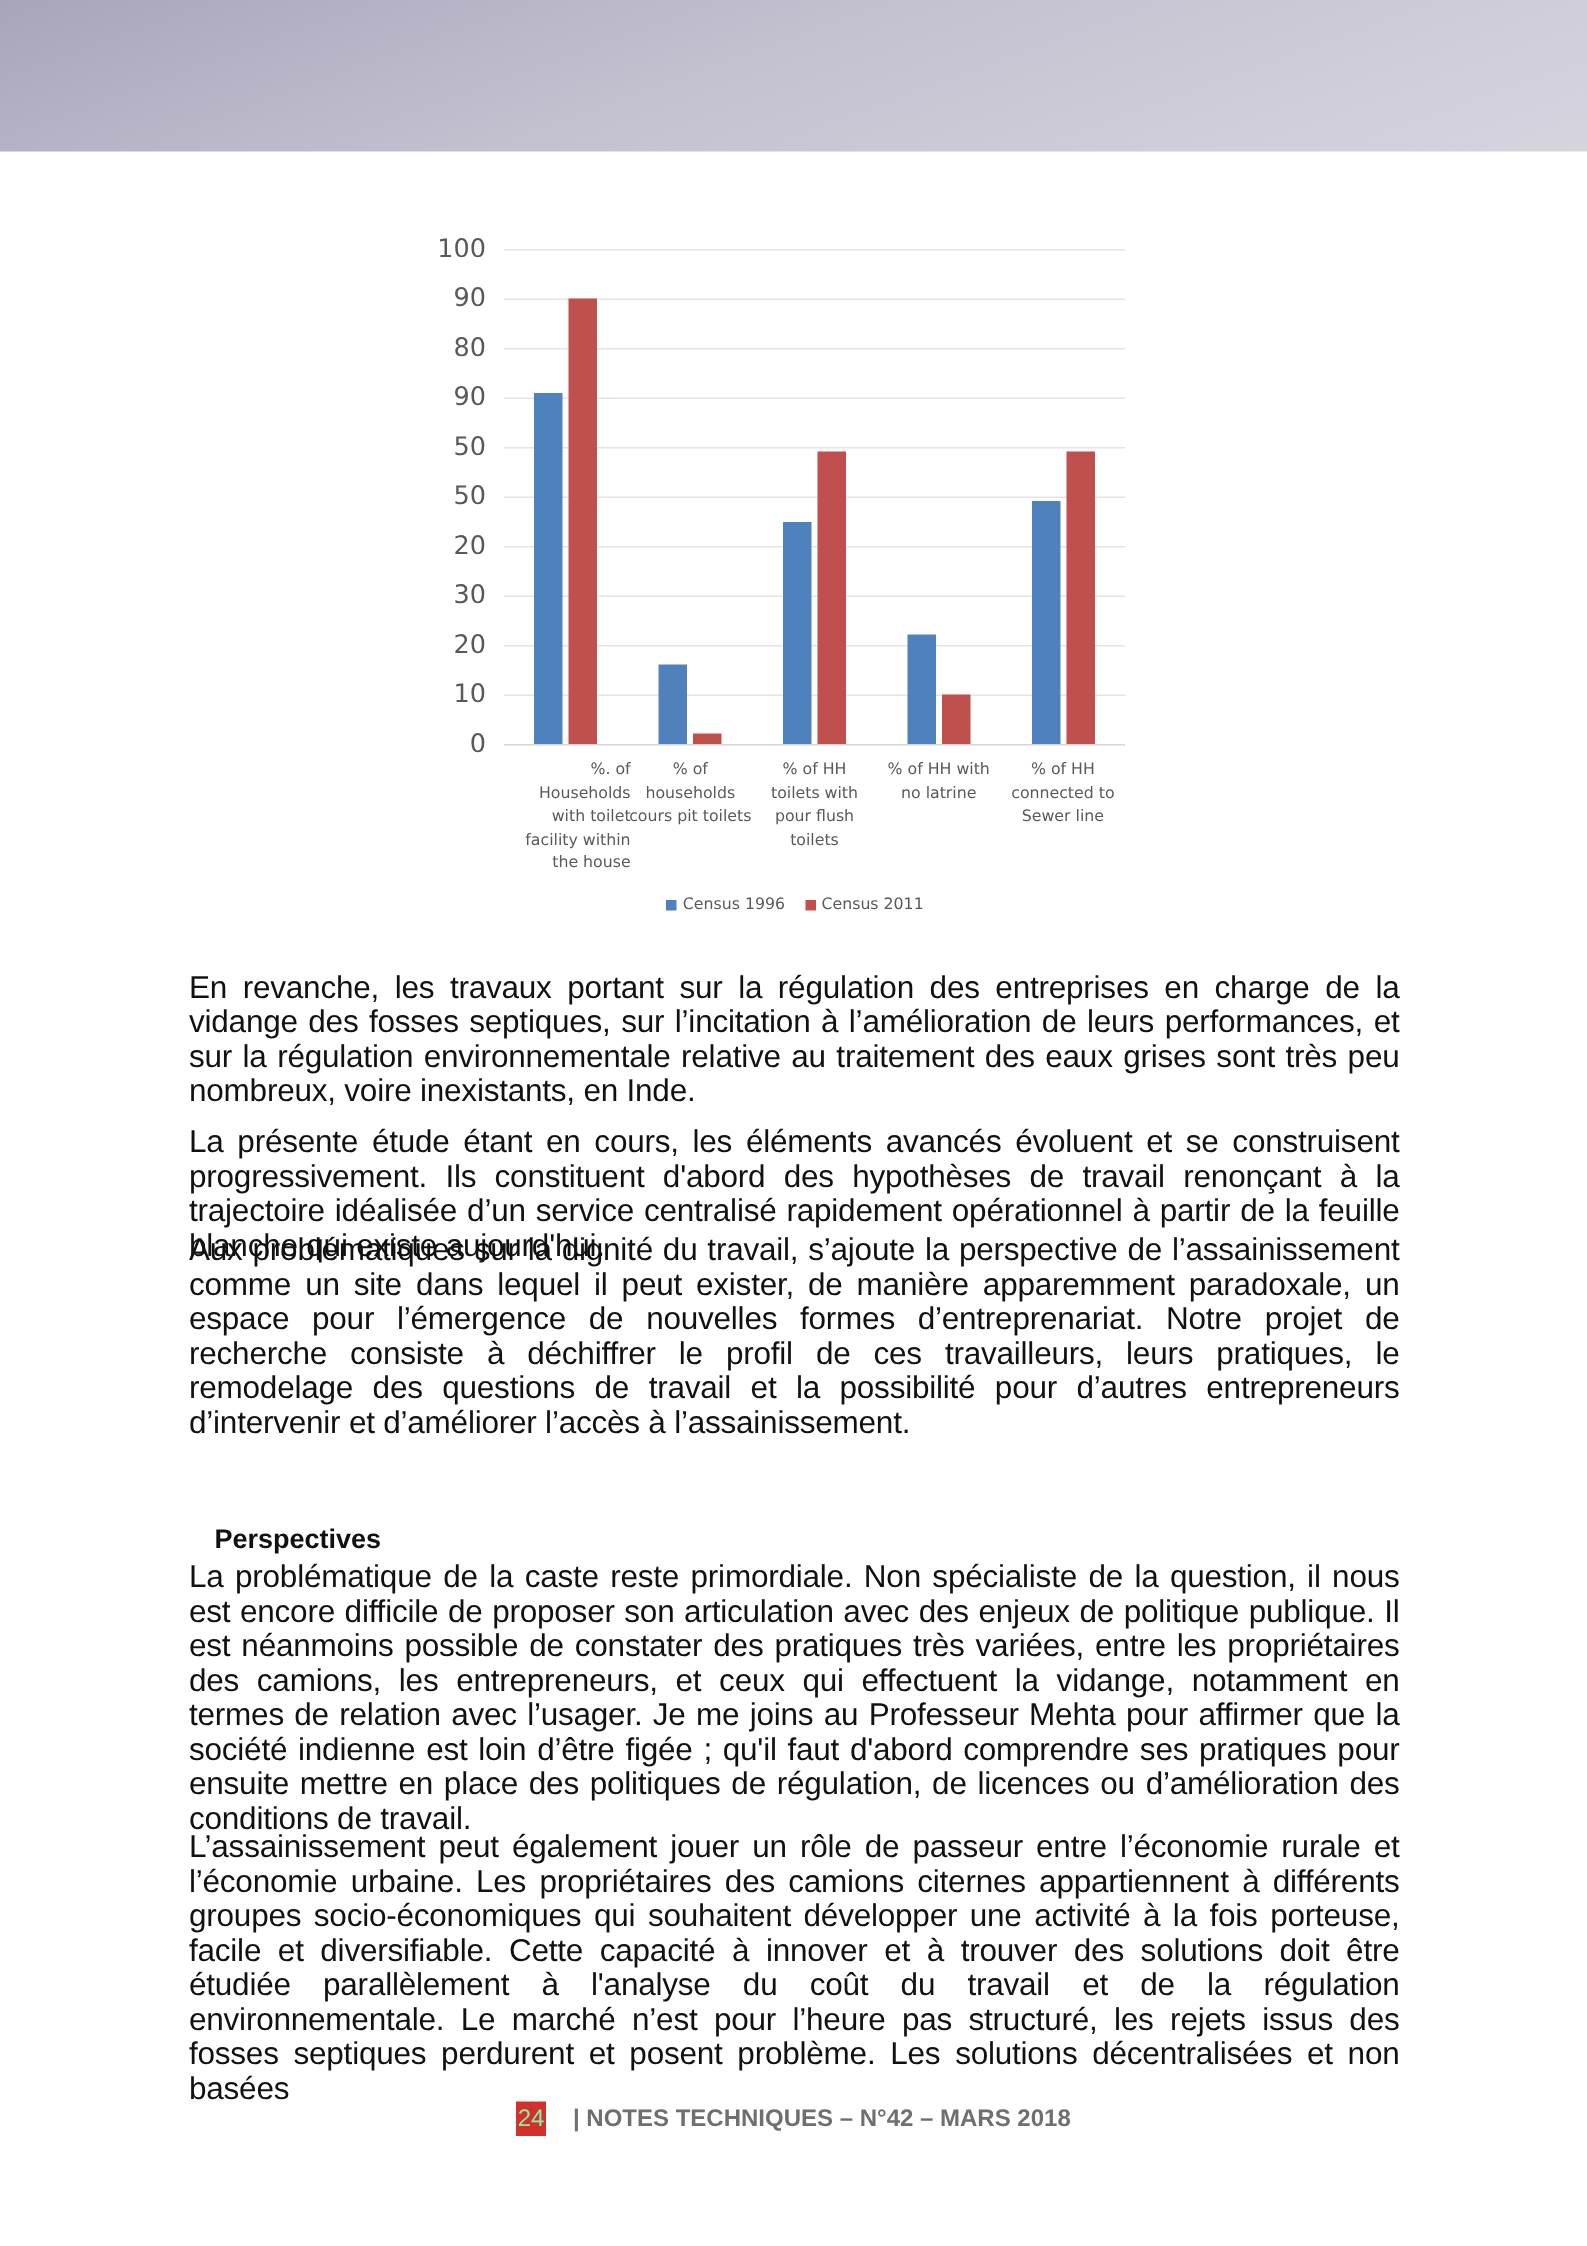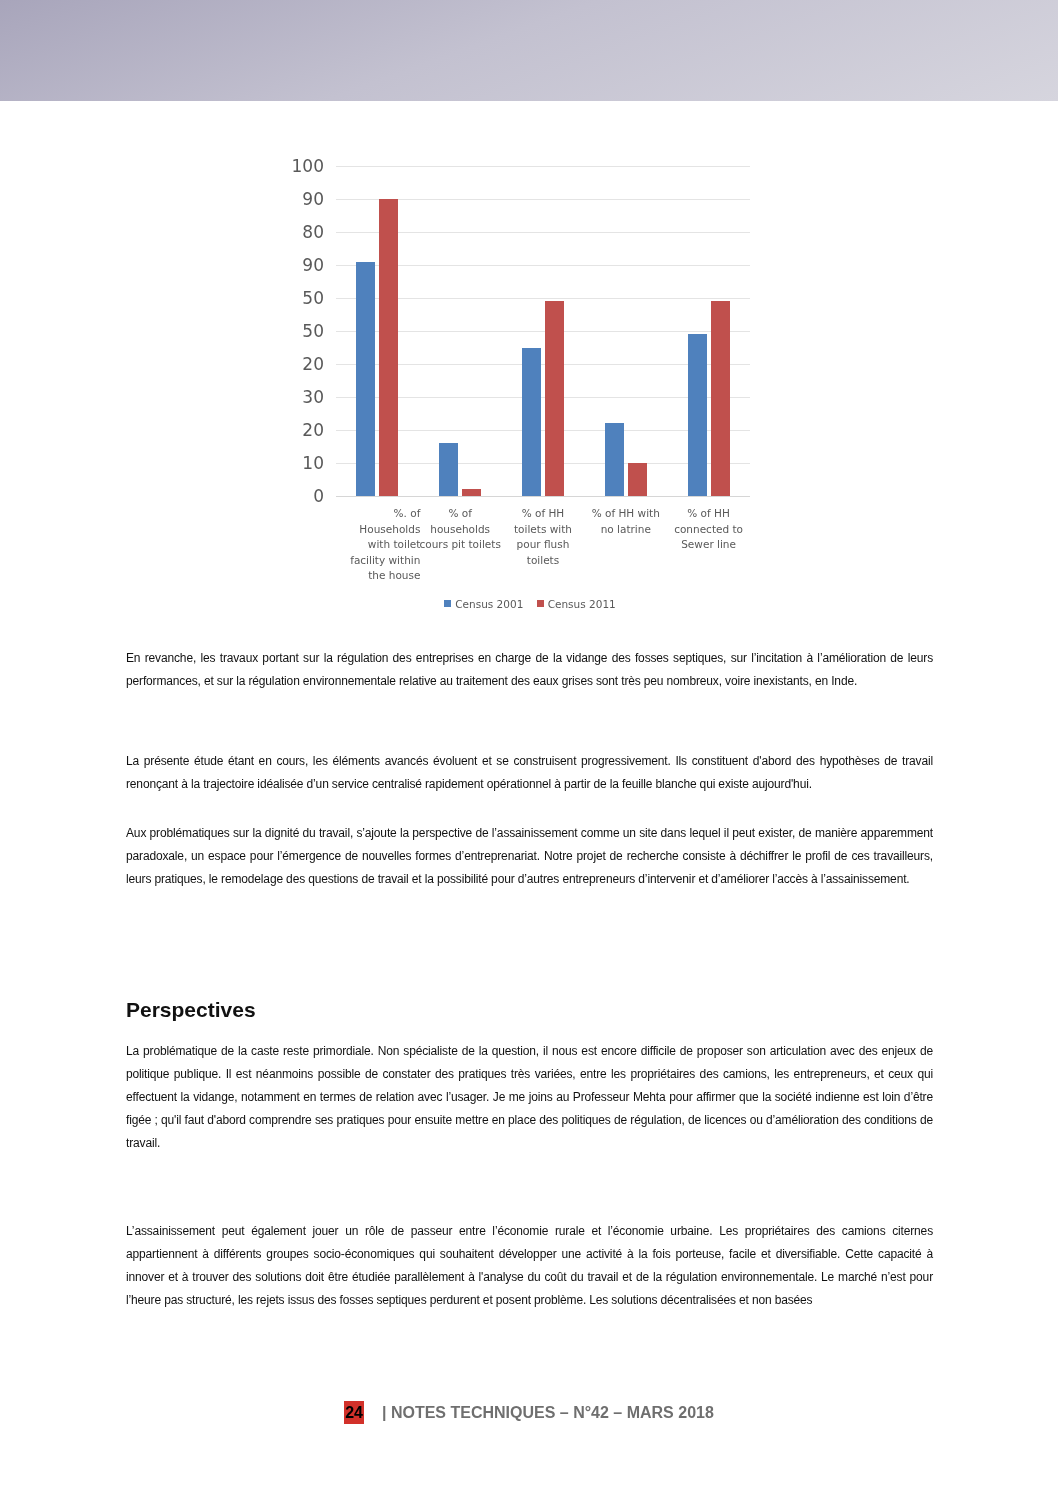--- a/index.html
+++ b/index.html
@@ -81,50 +81,50 @@
     .legend-item { display: inline-flex; align-items: center; margin: 0 5px; }
     .legend-swatch { width: 7px; height: 7px; margin-right: 4px; display: inline-block; }
 
     
     .text-col {
       position: absolute;
       left: 126px;
       width: 807px;
     }
     .para {
-      font-size: 12px;
+      font-size: 21px;
       line-height: 23px;
       text-align: justify;
       margin: 0;
       letter-spacing: -0.15px;
     }
     .heading {
-      font-size: 21px;
+      font-size: 18px;
       font-weight: bold;
       line-height: 23px;
-      margin: 0;
+      margin: 17px;
     }
     .footer {
       position: absolute;
       top: 1401px;
       left: 0;
       width: 1058px;
       text-align: center;
       font-size: 16px;
       font-weight: bold;
       color: #6f6f6f;
       line-height: 23px;
     }
     .page-num {
       display: inline-block;
       background: #d2312a;
-      color: #000000;
+      color: #86efac;
       padding: 0 1px;
       margin-right: 18px;
-      font-weight: bold;
+      font-weight: normal;
     }
   </style>
 </head>
 <body>
 
 <div class="header-band"></div>
 
 <div class="chart">
   <div class="plot" id="plot">
       <div class="gridline base" style="top: 330px;"></div>
@@ -177,21 +177,21 @@
 toilets</div>
       <div class="cat-label" style="left: 292.8px;">% of HH with
 no latrine</div>
       <div class="cat-label" style="left: 375.6px;">% of HH
 connected to
 Sewer line</div>
     </div>
   <div class="legend">
     <span class="legend-item">
       <span class="legend-swatch" id="sw0" style="background: rgb(79, 129, 189);"></span>
-      <span>Census 2001</span>
+      <span>Census 1996</span>
     </span>
     <span class="legend-item">
       <span class="legend-swatch" id="sw1" style="background: rgb(192, 80, 77);"></span>
       <span>Census 2011</span>
     </span>
   </div>
 </div>
 
 <div class="text-col" style="top:647px;">
   <p class="para">En revanche, les travaux portant sur la régulation des entreprises en charge de la vidange des fosses septiques, sur l’incitation à l’amélioration de leurs performances, et sur la régulation environnementale relative au traitement des eaux grises sont très peu nombreux, voire inexistants, en Inde.</p>

